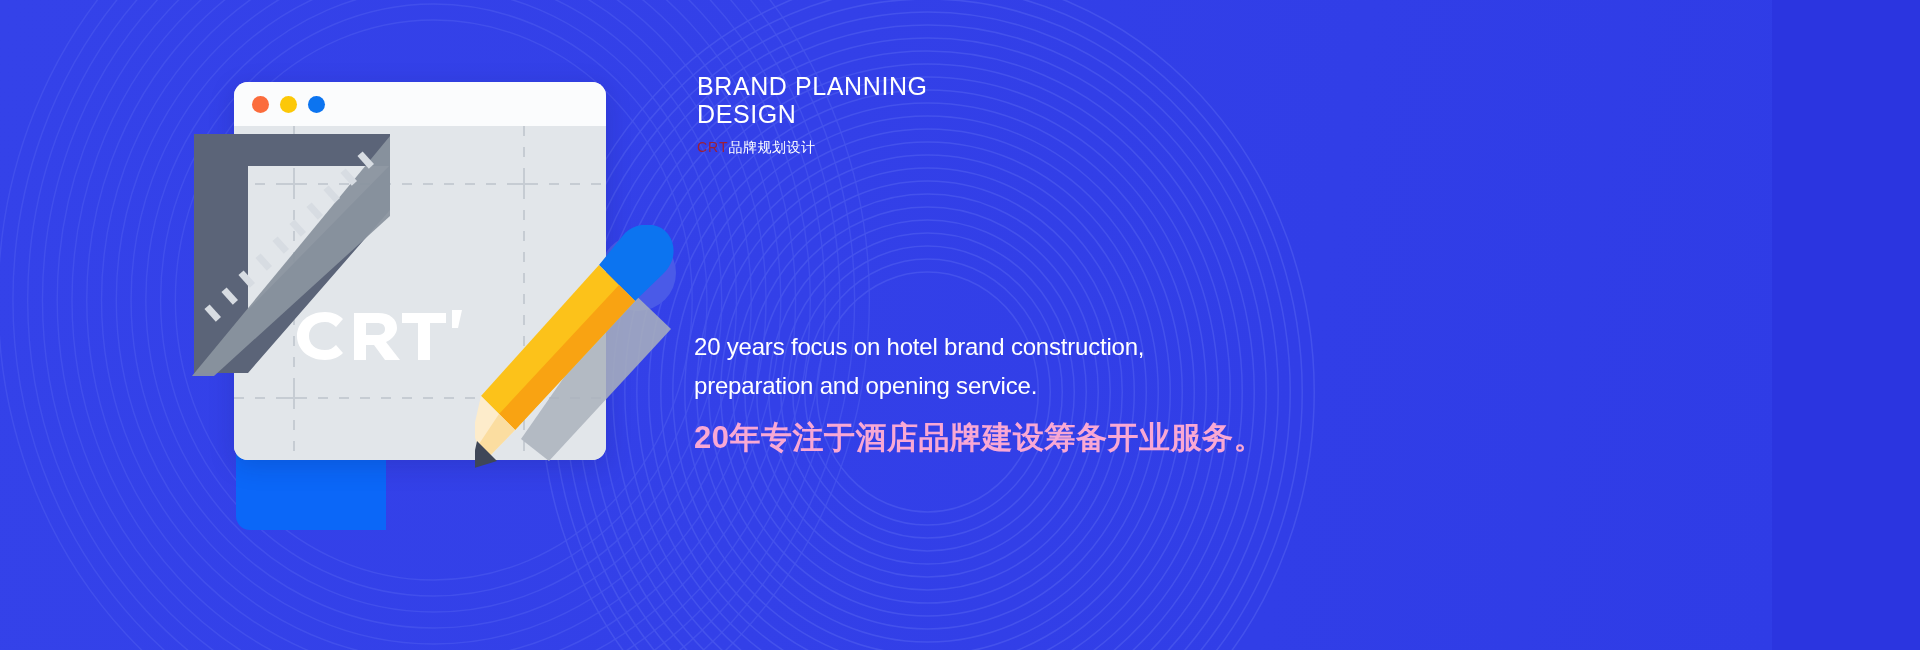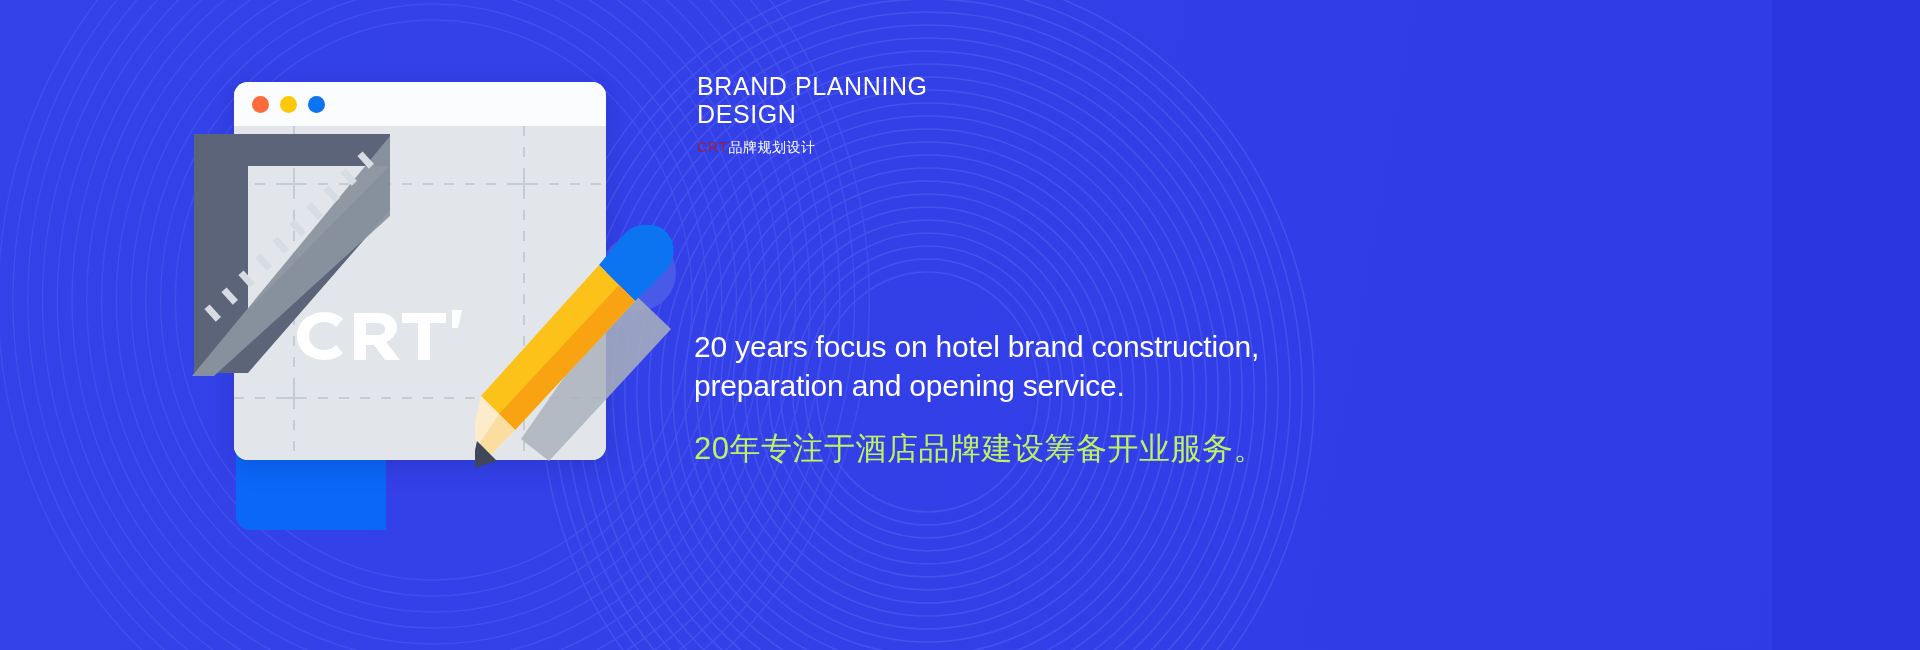--- a/index.html
+++ b/index.html
@@ -165,32 +165,32 @@
   }
 
   .tagline-block {
     position: absolute;
     left: 694px;
     top: 327px;
     width: 700px;
   }
   .tagline-en {
     color: #ffffff;
-    font-size: 30px;
+    font-size: 24px;
     line-height: 39px;
     font-weight: 400;
     letter-spacing: -0.2px;
     white-space: pre-line;
   }
   .tagline-cn {
-    margin-top: 24px;
-    color: #bef264;
+    margin-top: 13px;
+    color: #f9a8d4;
     font-size: 31px;
     line-height: 40px;
-    font-weight: 400;
+    font-weight: 700;
     letter-spacing: 0.5px;
   }
 </style>
 </head>
 <body>
 
 <div class="banner">
 
   <div class="bg-base"></div>
   <div class="bg-rings">

